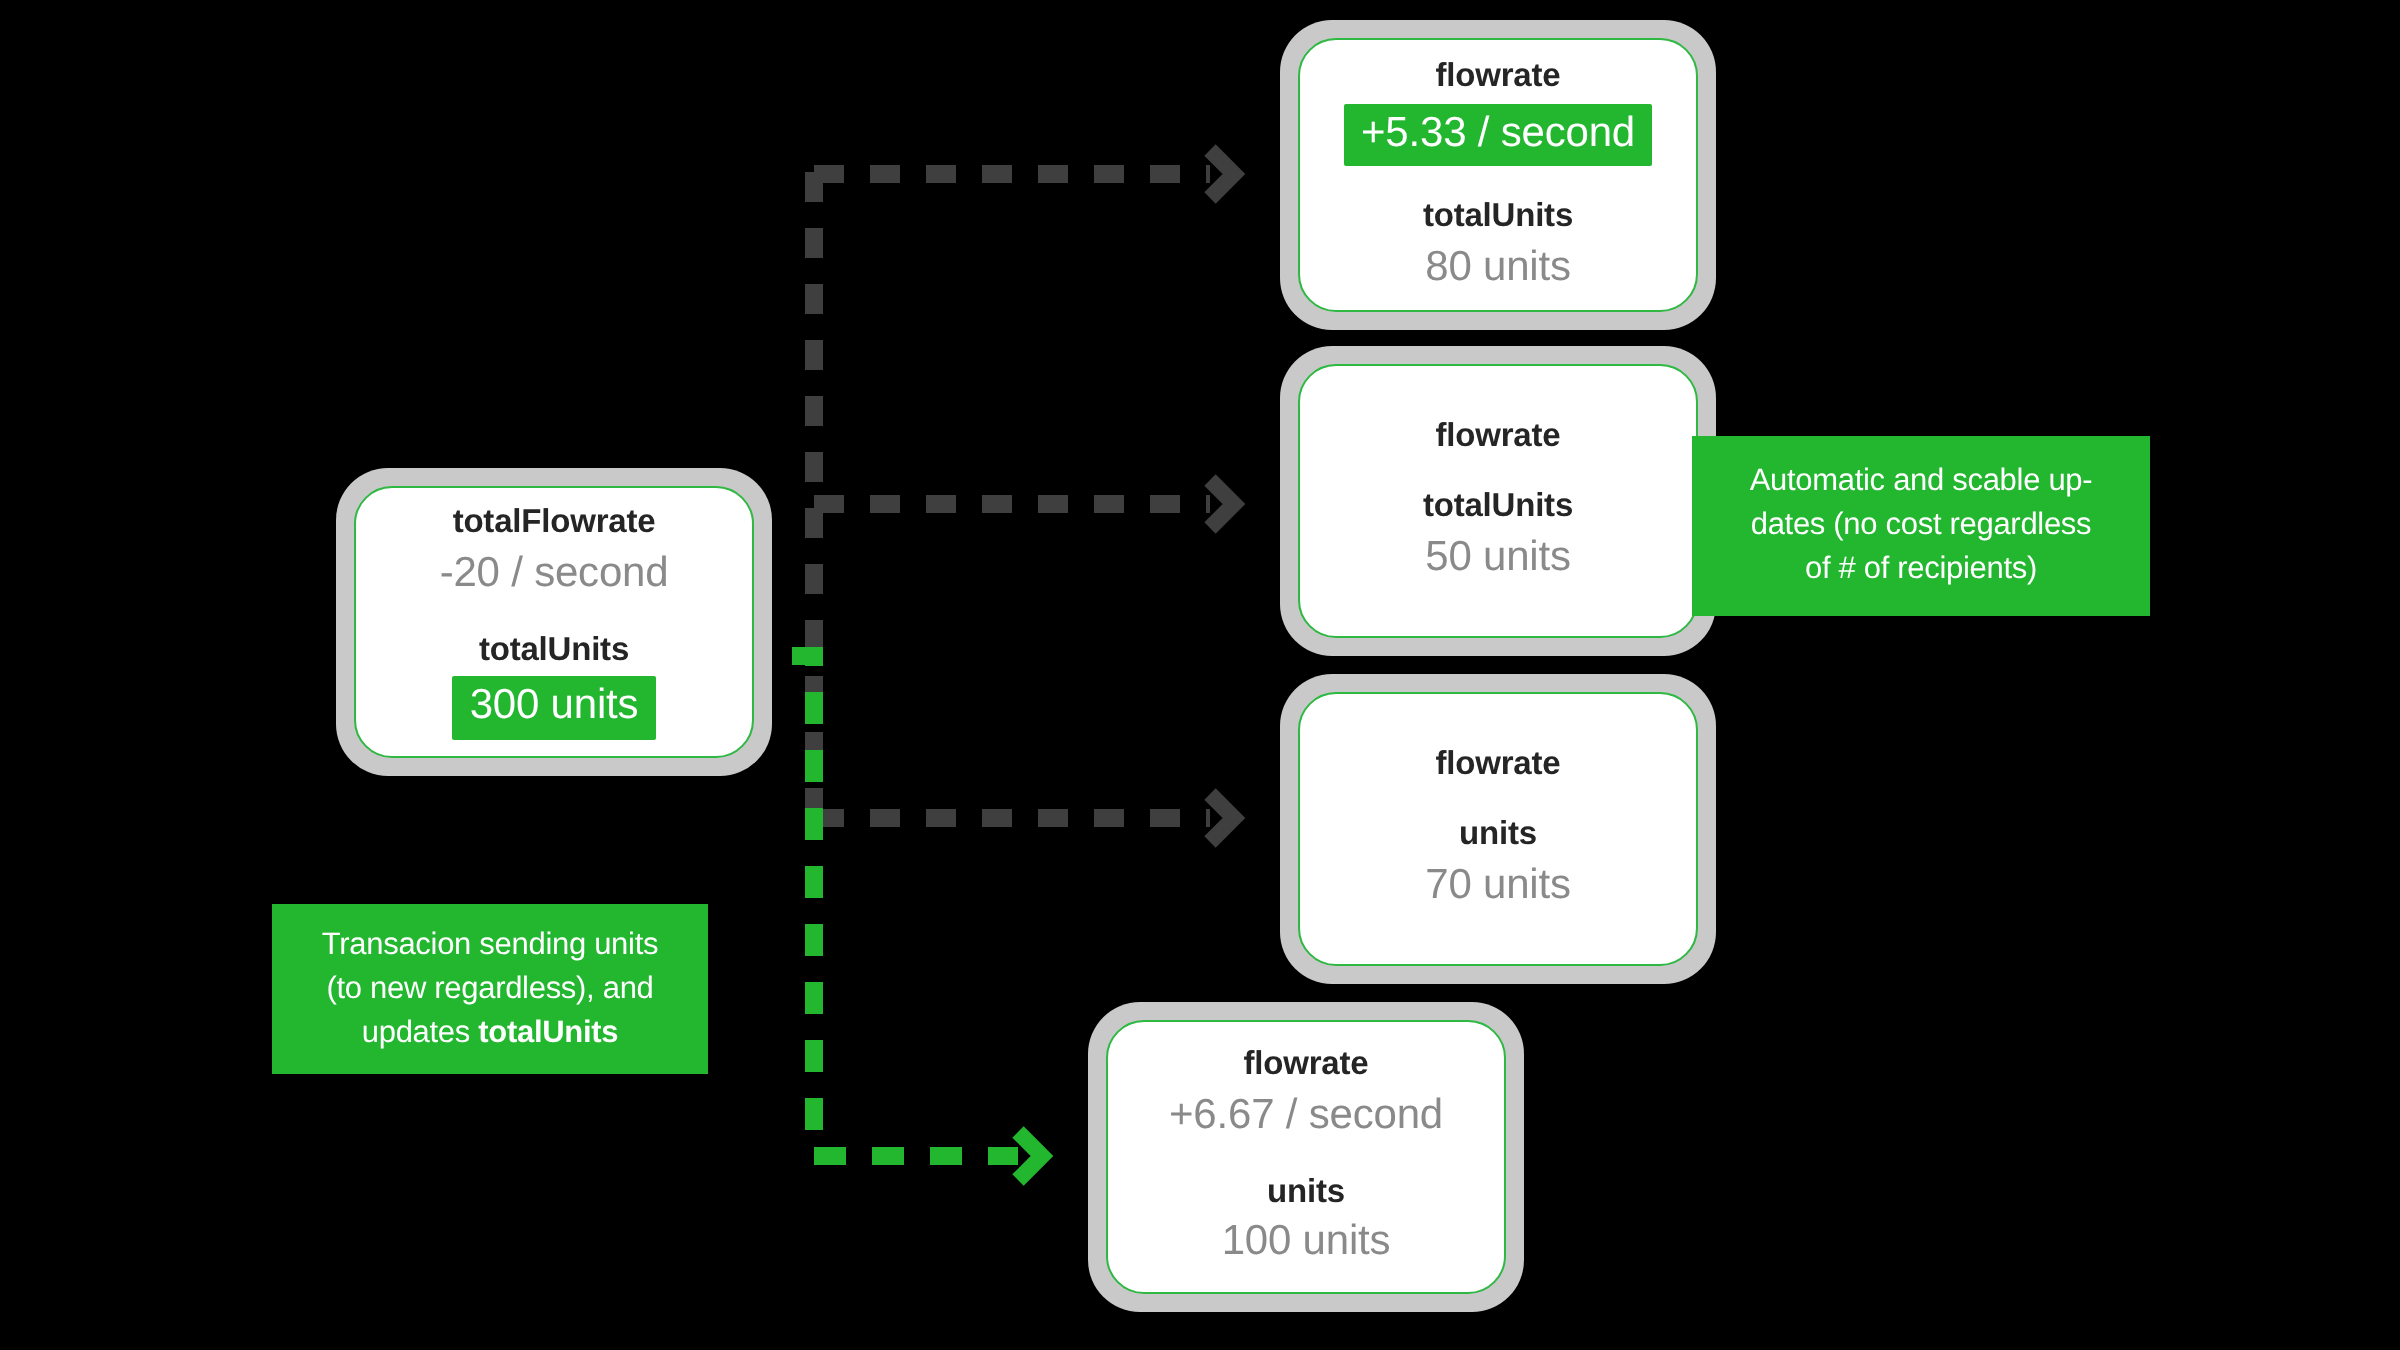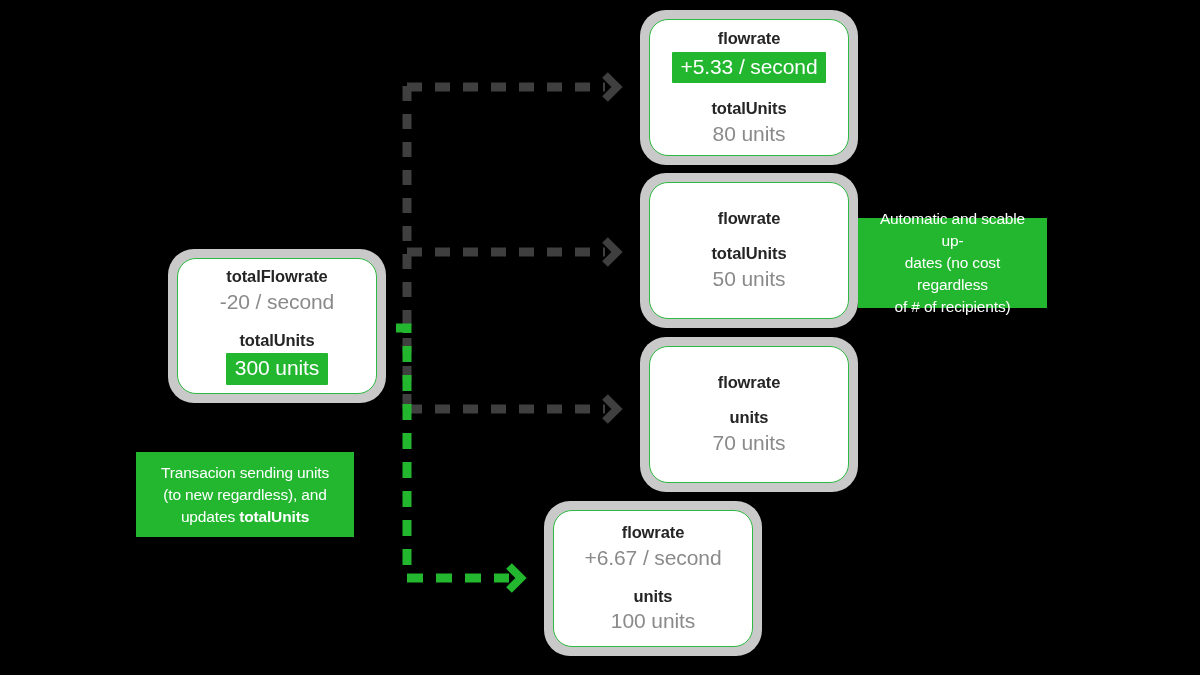--- a/index.html
+++ b/index.html
@@ -89,27 +89,27 @@
     line-height: 1.42;
     letter-spacing: -0.15px;
     padding: 0 14px;
     box-sizing: border-box;
   }
   .callout b {
     font-weight: 700;
   }
 
   
-  #card-source   { left: 136px; top: 249px; width: 218px; height: 154px; }
+  #card-source   { left: 136px; top: 234px; width: 218px; height: 154px; }
   #card-r1       { left: 608px; top: 10px;  width: 218px; height: 155px; }
   #card-r2       { left: 608px; top: 173px; width: 218px; height: 155px; }
   #card-r3       { left: 608px; top: 337px; width: 218px; height: 155px; }
   #card-r4       { left: 512px; top: 501px; width: 218px; height: 155px; }
   #callout-left  { left: 136px; top: 452px; width: 218px; height: 85px; }
-  #callout-right { left: 846px; top: 218px; width: 189px; height: 90px; margin-left: 12px; }
+  #callout-right { left: 846px; top: 218px; width: 229px; height: 90px; }
 </style>
 </head>
 <body>
 
 <div id="stage">
 
   <svg id="connectors" viewBox="0 0 1200 675" width="1200" height="675">
 
     <path d="M407,86 L407,409" stroke="#3f3f3f" stroke-width="9" fill="none" stroke-dasharray="15 13" stroke-linecap="butt"></path>
 

